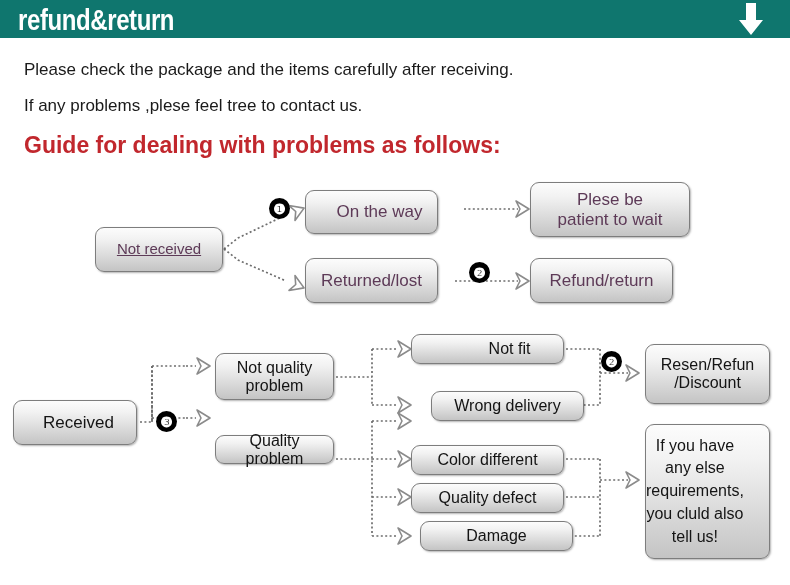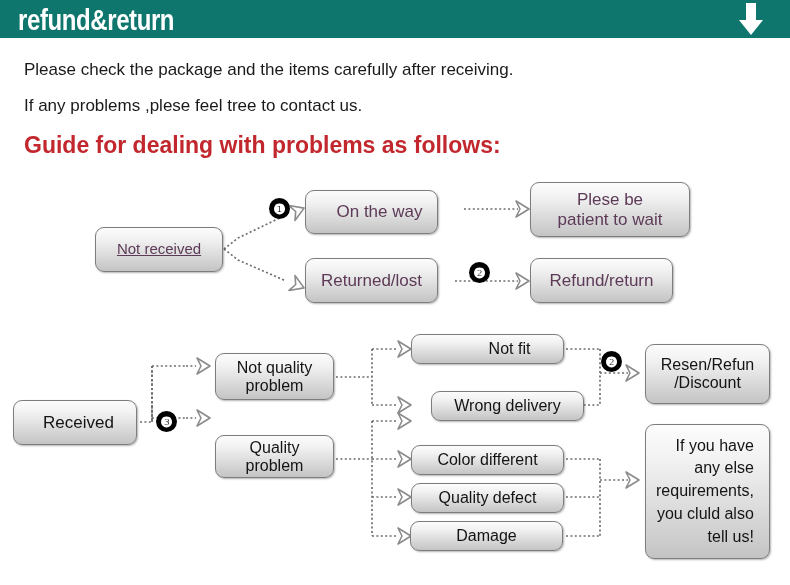--- a/index.html
+++ b/index.html
@@ -79,22 +79,21 @@
     align-items: center;
     justify-content: center;
     text-align: center;
     line-height: 1.12;
     white-space: pre-line;
   }
   .node.purple { color: #5d3a57; }
   .node.dark   { color: #141414; }
   .node.left-text {
     justify-content: flex-start;
-    text-align: right;
-    padding-left: 10px;
+    text-align: center;
   }
 
   
   .badge {
     position: absolute;
     width: 21px;
     height: 21px;
     border-radius: 50%;
     background: #000000;
     color: #ffffff;
@@ -218,32 +217,32 @@
 
   <div class="badge" style="left:269px; top:198px;">❶</div>
 
   <div class="badge" style="left:469px; top:262px;">❷</div>
 
   <div class="node dark" style="left:13px; top:400px; width:124px; height:45px; font-size:17px;padding-left:7px;">Received</div>
 
   <div class="node dark" style="left:215px; top:353px; width:119px; height:47px; font-size:16px;">Not quality
 problem</div>
 
-  <div class="node dark" style="left:215px; top:435px; width:119px; height:43px; font-size:16px;">Quality
+  <div class="node dark" style="left:215px; top:435px; width:119px; height:29px; font-size:16px;">Quality
 problem</div>
 
   <div class="node dark" style="left:411px; top:334px; width:153px; height:30px; font-size:16px;padding-left:44px;">Not fit</div>
 
   <div class="node dark" style="left:411px; top:391px; width:153px; height:30px; font-size:16px;margin-left:20px;">Wrong delivery</div>
 
   <div class="node dark" style="left:411px; top:445px; width:153px; height:30px; font-size:16px;">Color different</div>
 
   <div class="node dark" style="left:411px; top:483px; width:153px; height:30px; font-size:16px;">Quality defect</div>
 
-  <div class="node dark" style="left:410px; top:521px; width:153px; height:30px; font-size:16px;">Damage</div>
+  <div class="node dark" style="left:420px; top:521px; width:153px; height:30px; font-size:16px;">Damage</div>
 
   <div class="node dark" style="left:645px; top:344px; width:125px; height:60px; font-size:16px;">Resen/Refun
 /Discount</div>
 
   <div class="node dark left-text" style="left:645px; top:424px; width:125px; height:135px; font-size:16px; line-height:1.42;">If you have
 any else
 requirements,
 you cluld also
 tell us!</div>
 

